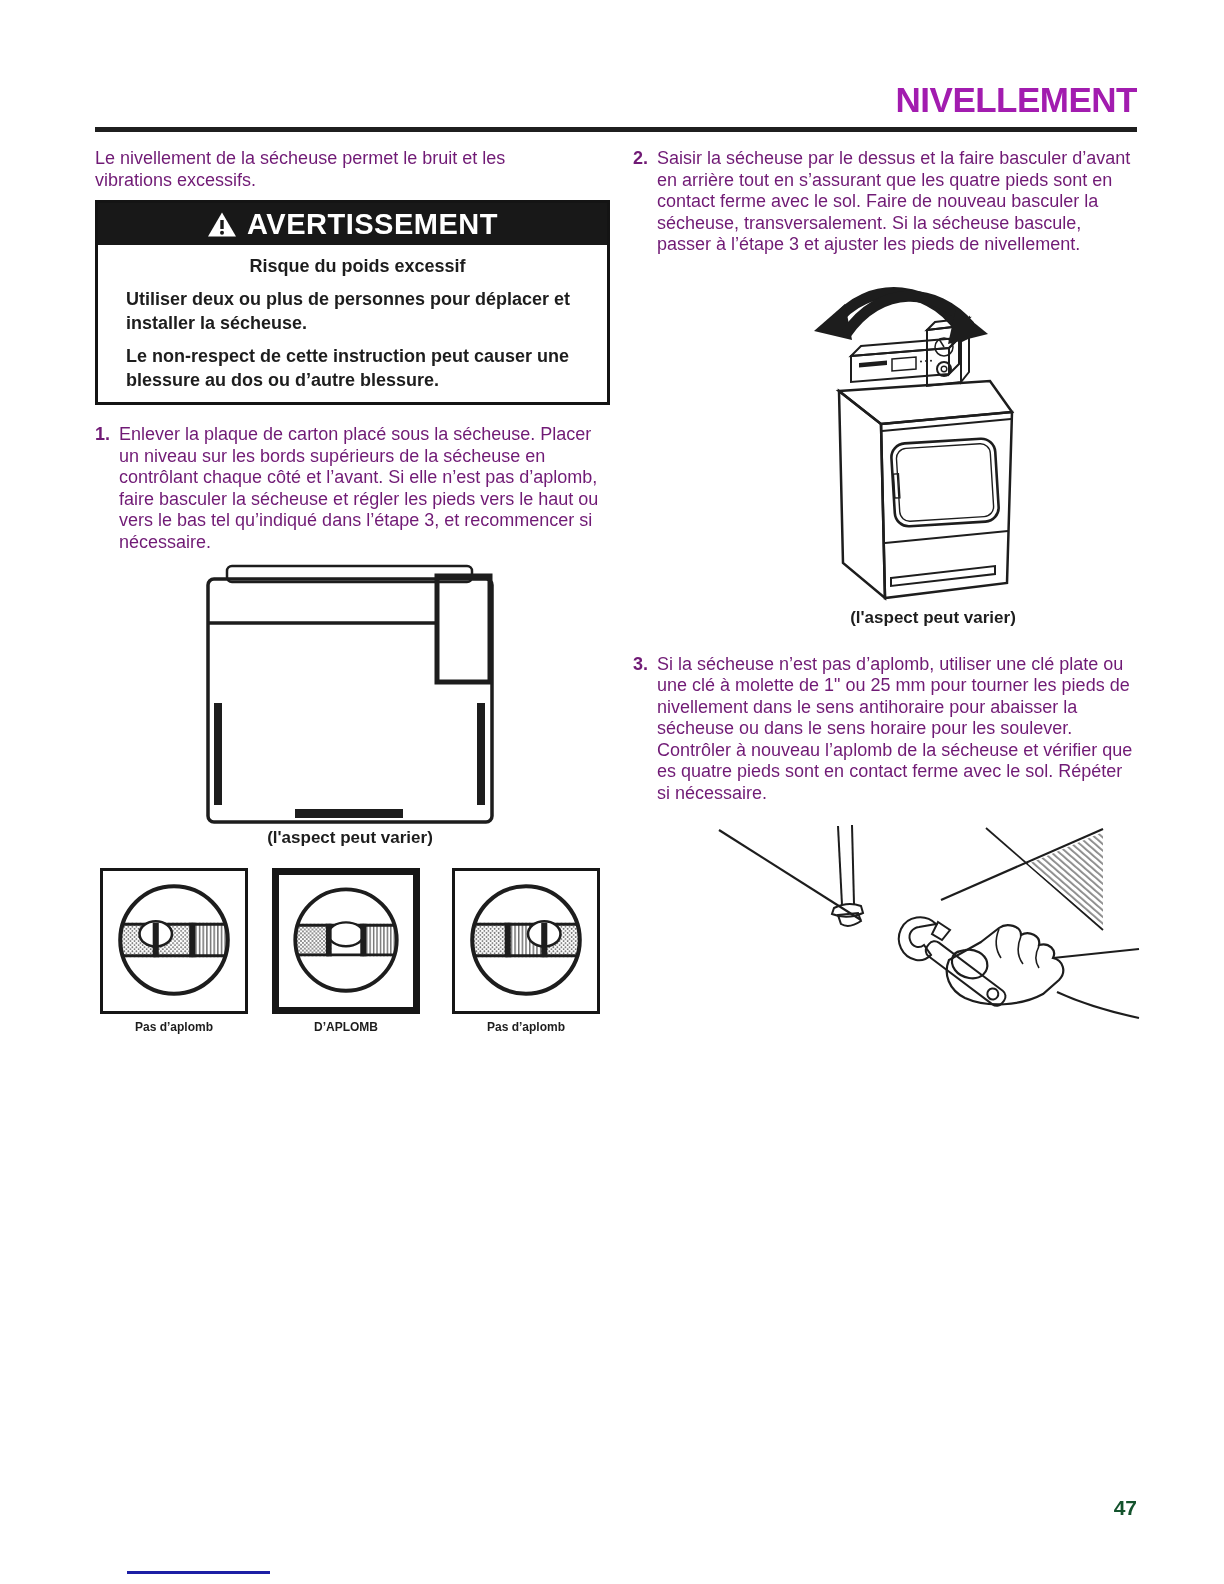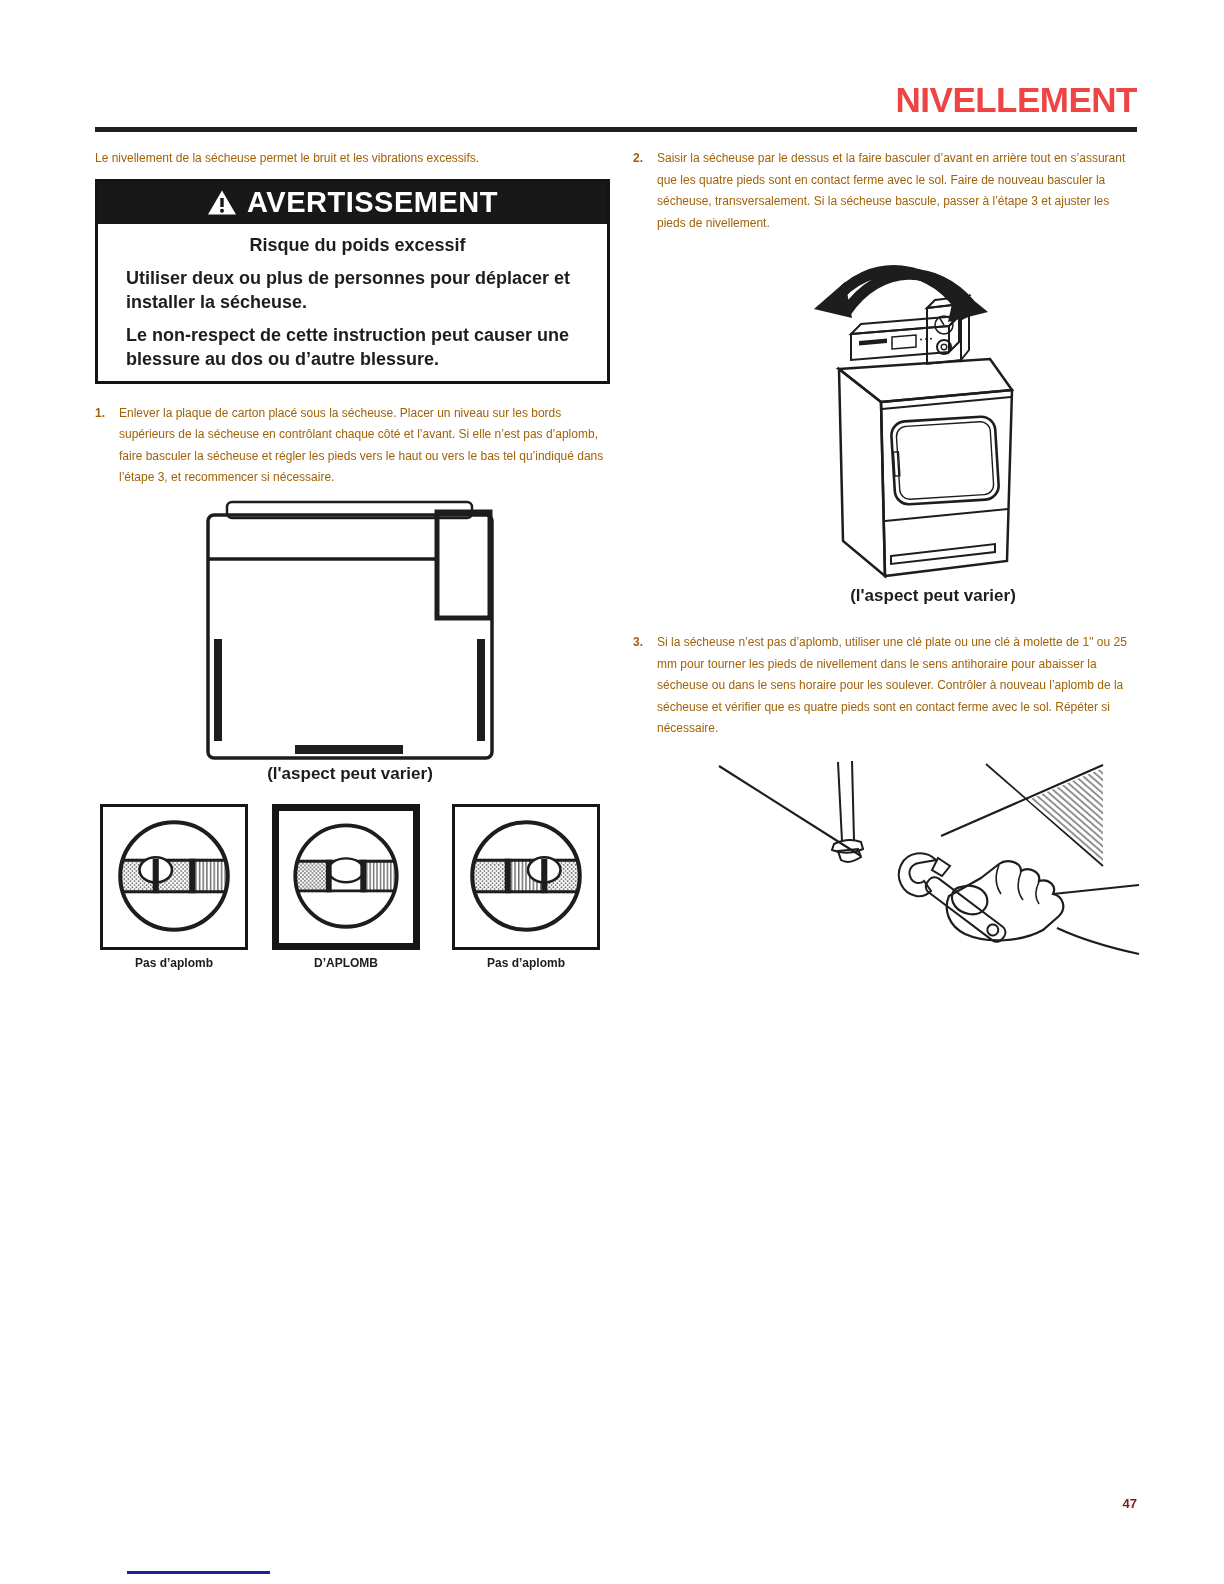--- a/index.html
+++ b/index.html
@@ -3,29 +3,29 @@
 <meta charset="utf-8">
 <style>
   html,body{margin:0;padding:0;}
   body{
     width:1224px;height:1584px;position:relative;background:#ffffff;
     font-family:"Liberation Sans","DejaVu Sans",sans-serif;color:#222;
     -webkit-font-smoothing:antialiased;
   }
   .page-title{
     position:absolute;top:80px;right:87px;
-    font-size:35px;font-weight:bold;letter-spacing:-.5px;color:#ef4444;
+    font-size:35px;font-weight:bold;letter-spacing:-.5px;color:#a21caf;
   }
   .title-rule{
     position:absolute;left:95px;top:127px;width:1042px;height:5px;background:#1f1f1f;
   }
   .col-left{position:absolute;left:95px;top:148px;width:515px;}
   .col-right{position:absolute;left:633px;top:148px;width:505px;}
   p{margin:0;}
-  .body-text{font-size:12px;line-height:21.5px;color:#a16207;}
+  .body-text{font-size:18px;line-height:21.5px;color:#701a75;}
   .intro{width:480px;}
   
   .warnbox{margin-top:9px;border:3px solid #141414;}
   .warnband{
     background:#181818;height:42px;display:flex;align-items:center;justify-content:center;gap:10px;
   }
   .warnband .wtitle{color:#fff;font-size:29px;font-weight:bold;letter-spacing:.5px;}
   .warnbody{padding:10px 18px 10px 18px;margin-left:10px;}
   .wsub{font-size:18px;font-weight:bold;text-align:center;line-height:23px;color:#1d1d1d;}
   .wpara{font-size:18px;font-weight:bold;line-height:24px;margin-top:9px;color:#1d1d1d;}
@@ -40,21 +40,21 @@
   .levelbox{position:absolute;top:0;width:148px;height:146px;border:3px solid #161616;box-sizing:border-box;background:#fff;}
   .levelbox.thick{border-width:7px;}
   .lv1{left:5px;}  .lv2{left:177px;} .lv3{left:357px;}
   .level-cap{position:absolute;top:152px;width:148px;text-align:center;font-size:12px;font-weight:bold;color:#1d1d1d;}
   .lc1{left:5px;} .lc2{left:177px;} .lc3{left:357px;}
   .fig-dryer{margin-top:12px;margin-left:155px;width:235px;}
   .dryer-cap{margin-top:4px;margin-left:170px;width:260px;text-align:center;font-size:17px;font-weight:bold;color:#1d1d1d;}
   .step3{margin-top:26px;}
   .tip{margin-top:3px;padding-left:24px;}
   .fig-wrench{margin-top:4px;margin-left:58px;width:450px;}
-  .page-number{position:absolute;top:1496px;right:87px;font-size:13px;font-weight:bold;color:#7f1d1d;}
+  .page-number{position:absolute;top:1496px;right:87px;font-size:21px;font-weight:bold;color:#14532d;}
   .blue-line{position:absolute;left:127px;top:1571px;width:143px;height:3px;background:#1d1fa5;}
   svg{display:block;}
   .ink{stroke:#1d1d1d;fill:none;}
 </style>
 </head>
 <body>
 
 <svg width="0" height="0" style="position:absolute" aria-hidden="true">
   <defs>
     <pattern id="dotHatch" width="4" height="4" patternUnits="userSpaceOnUse">

